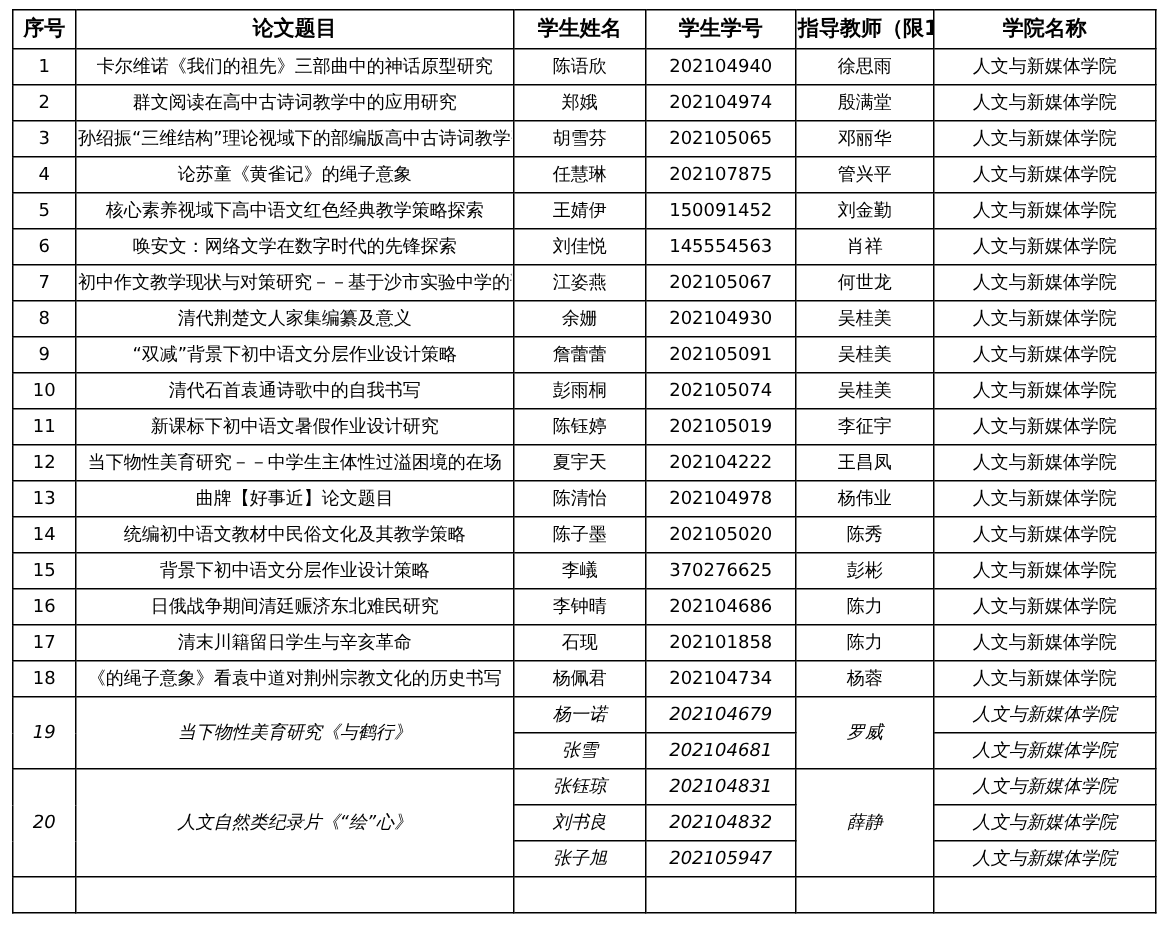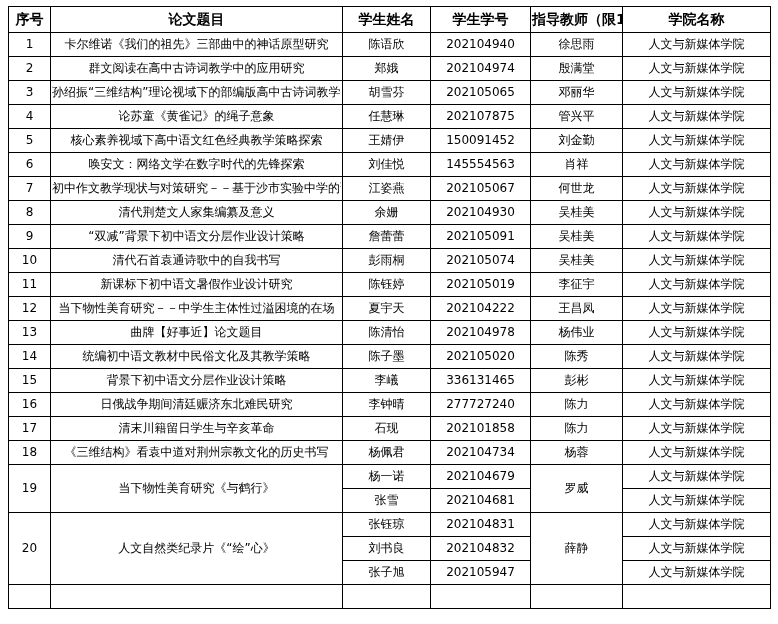--- a/index.html
+++ b/index.html
@@ -54,21 +54,21 @@
   .c-title { width: 292px; }
   .c-name  { width: 88px; }
   .c-sid   { width: 100px; }
   .c-adv   { width: 92px; }
   .c-col   { width: 148px; }
 
   td.title-cell {
     font-size: 12.5px;
     padding: 0 2px;
   }
-  td.sub-row { height: 20px; }
+  td.sub-row { height: 20px; font-style: italic; }
   .nowrapclip { display: block; overflow: hidden; text-overflow: clip; }
 </style>
 </head>
 <body>
 
 <div class="page">
 
 
   <table class="grid">
     <colgroup>
@@ -374,41 +374,41 @@
           <td>
             <span class="nowrapclip">15</span>
           </td>
           <td class="title-cell">
             <span class="nowrapclip">背景下初中语文分层作业设计策略</span>
           </td>
           <td>
             <span class="nowrapclip">李嶬</span>
           </td>
           <td>
-            <span class="nowrapclip">336131465</span>
+            <span class="nowrapclip">370276625</span>
           </td>
           <td>
             <span class="nowrapclip">彭彬</span>
           </td>
           <td>
             <span class="nowrapclip">人文与新媒体学院</span>
           </td>
         </tr>
         <tr>
           <td>
             <span class="nowrapclip">16</span>
           </td>
           <td class="title-cell">
             <span class="nowrapclip">日俄战争期间清廷赈济东北难民研究</span>
           </td>
           <td>
             <span class="nowrapclip">李钟晴</span>
           </td>
           <td>
-            <span class="nowrapclip">277727240</span>
+            <span class="nowrapclip">202104686</span>
           </td>
           <td>
             <span class="nowrapclip">陈力</span>
           </td>
           <td>
             <span class="nowrapclip">人文与新媒体学院</span>
           </td>
         </tr>
         <tr>
           <td>
@@ -428,21 +428,21 @@
           </td>
           <td>
             <span class="nowrapclip">人文与新媒体学院</span>
           </td>
         </tr>
         <tr>
           <td>
             <span class="nowrapclip">18</span>
           </td>
           <td class="title-cell">
-            <span class="nowrapclip">《三维结构》看袁中道对荆州宗教文化的历史书写</span>
+            <span class="nowrapclip">《的绳子意象》看袁中道对荆州宗教文化的历史书写</span>
           </td>
           <td>
             <span class="nowrapclip">杨佩君</span>
           </td>
           <td>
             <span class="nowrapclip">202104734</span>
           </td>
           <td>
             <span class="nowrapclip">杨蓉</span>
           </td>

